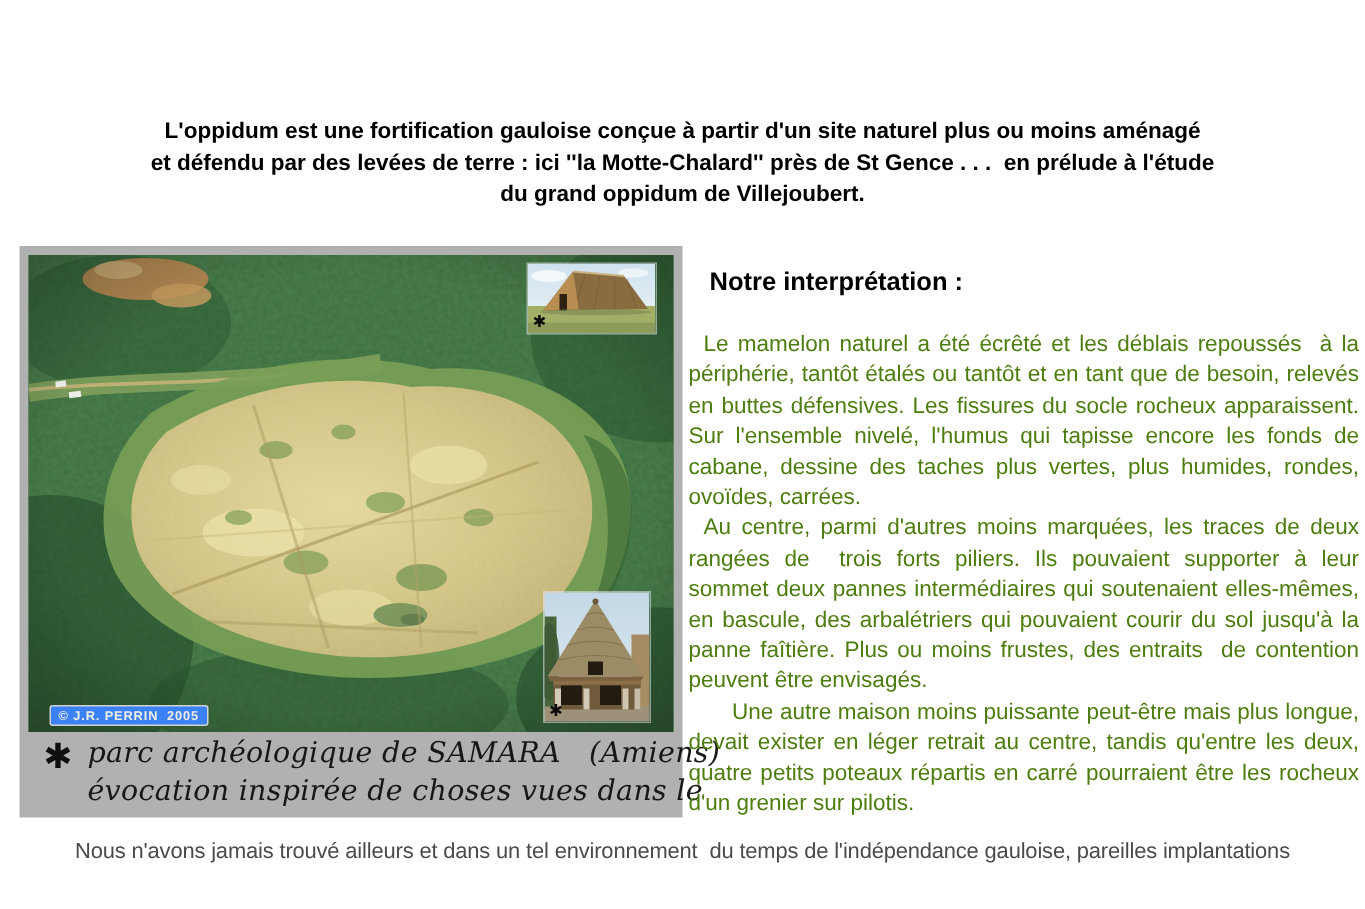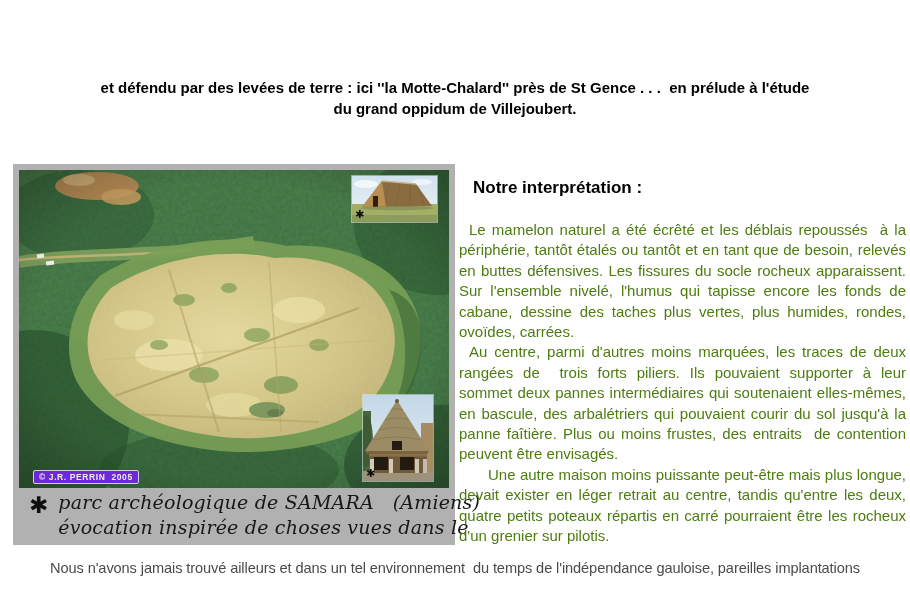--- a/index.html
+++ b/index.html
@@ -16,21 +16,21 @@
   
   .panel{position:absolute;left:13px;top:164px;width:442px;height:381px;background:#b1b1b1;}
   .photo{position:absolute;left:6px;top:6px;width:430px;height:318px;overflow:hidden;background:#2f5c32;}
   .photo > svg{display:block;}
   .inset{position:absolute;box-shadow:0 0 0 1px rgba(230,235,238,.55);}
   .inset-a{left:333px;top:6px;width:85px;height:46px;}
   .inset-b{left:344px;top:225px;width:70px;height:86px;}
   .inset svg{display:block;}
   .inset-star{position:absolute;left:3px;bottom:2px;font-size:11px;line-height:11px;color:#0b0b0b;
               font-family:"DejaVu Sans",sans-serif;}
-  .credit{position:absolute;left:14px;top:300px;background:#6d28d9;color:#f1eee4;
+  .credit{position:absolute;left:14px;top:300px;background:#3b82f6;color:#f1eee4;
           border:1px solid #d2d2d2;border-radius:2px;font-size:8.5px;font-weight:bold;
           letter-spacing:.6px;padding:1px 5px;white-space:pre;}
   .caption{position:absolute;left:14px;top:326px;width:414px;display:flex;align-items:flex-start;}
   .cap-star{font-size:23px;line-height:26px;color:#0e0e0e;margin:2px 10px 0 2px;
             font-family:"DejaVu Sans",sans-serif;}
   .cap-text{font-family:"DejaVu Serif",serif;font-style:italic;font-size:19px;line-height:25px;
             color:#171717;letter-spacing:.2px;}
   .cap-text div{white-space:pre;}
 
   
@@ -47,20 +47,21 @@
           font-size:14.6px;line-height:21px;color:#4a4a4a;letter-spacing:-.1px;}
   .footer div{white-space:pre;}
 </style>
 </head>
 <body>
 
 <div class="page">
 
 
   <div class="subtitle">
+    <div>L'oppidum est une fortification gauloise conçue à partir d'un site naturel plus ou moins aménagé</div>
     <div>et défendu par des levées de terre : ici ''la Motte-Chalard'' près de St Gence . . .  en prélude à l'étude</div>
     <div>du grand oppidum de Villejoubert.</div>
   </div>
 
   <div class="panel">
     <div class="photo">
       <svg width="430" height="318" viewBox="0 0 430 318">
         <defs>
           <radialGradient id="gField" cx="45%" cy="45%" r="68%">
             <stop offset="0%" stop-color="#e6da9d"></stop>

